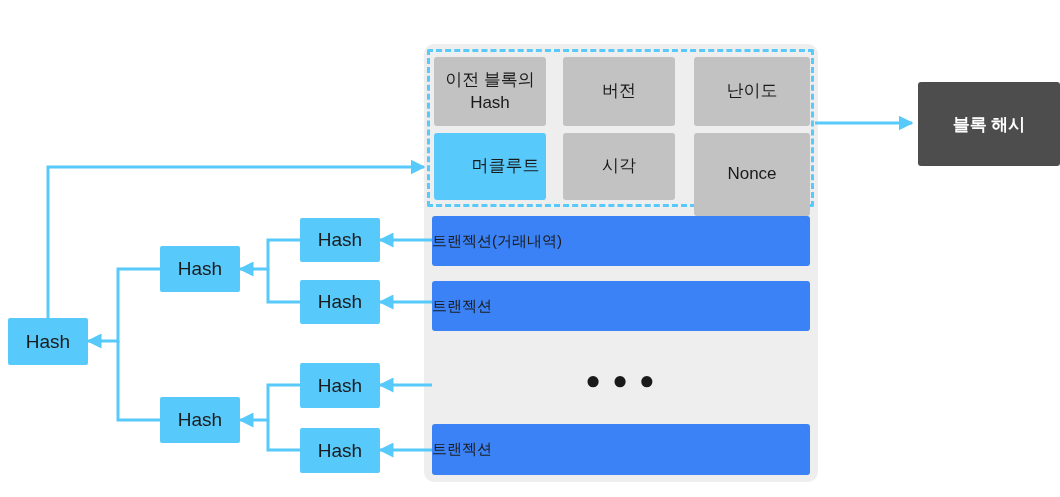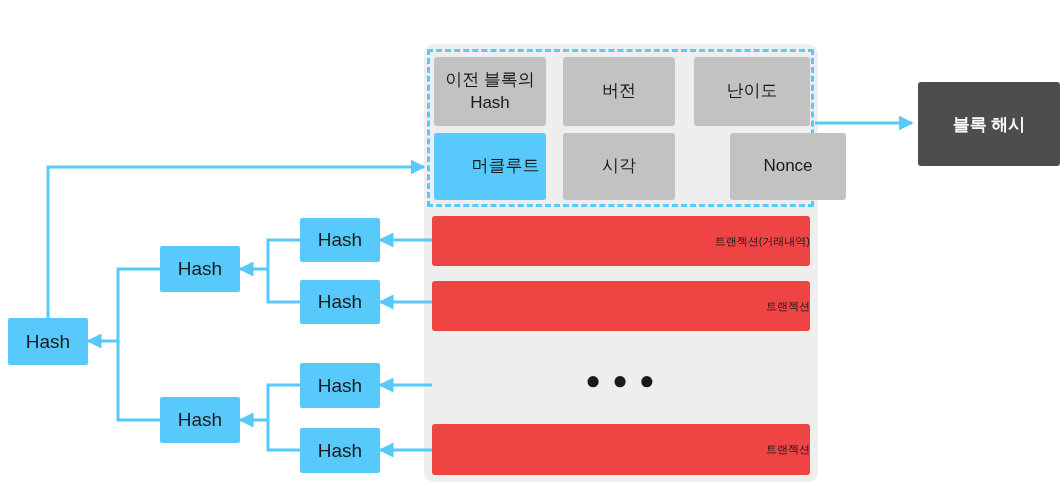--- a/index.html
+++ b/index.html
@@ -46,25 +46,25 @@
     font-size: 17px;
     color: #1a1a1a;
     line-height: 1.35;
     border-radius: 3px;
     box-sizing: border-box;
   }
   .cell.gray { background: #c2c2c2; }
   .cell.blue { background: #57c9fa; padding-left: 31px; }
   .tx {
     position: absolute;
-    background: #ef4444;
-    display: flex;
-    align-items: center;
-    justify-content: flex-end;
-    font-size: 11px;
+    background: #3b82f6;
+    display: flex;
+    align-items: center;
+    justify-content: flex-start;
+    font-size: 15px;
     color: #1a1a1a;
     border-radius: 3px;
     box-sizing: border-box;
   }
   .ellipsis {
     position: absolute;
     left: 432px;
     top: 362px;
     width: 378px;
     height: 36px;
@@ -135,21 +135,21 @@
   <div class="cell gray" style="left:563px; top:57px; width:112px; height:69px;">
     <span>버전</span>
   </div>
 
   <div class="cell blue" style="left:434px; top:133px; width:112px; height:67px;">
     <span>머클루트</span>
   </div>
   <div class="cell gray" style="left:563px; top:133px; width:112px; height:67px;text-align:right;">
     <span>시각</span>
   </div>
-  <div class="cell gray" style="left:694px; top:133px; width:116px; height:67px;margin-left:36px;">
+  <div class="cell gray" style="left:694px; top:133px; width:116px; height:83px;">
     <span>Nonce</span>
   </div>
 
   <div class="tx" style="left:432px; top:216px; width:378px; height:50px;">
     <span>트랜젝션(거래내역)</span>
   </div>
   <div class="tx" style="left:432px; top:281px; width:378px; height:50px;">
     <span>트랜젝션</span>
   </div>
   <div class="ellipsis">

